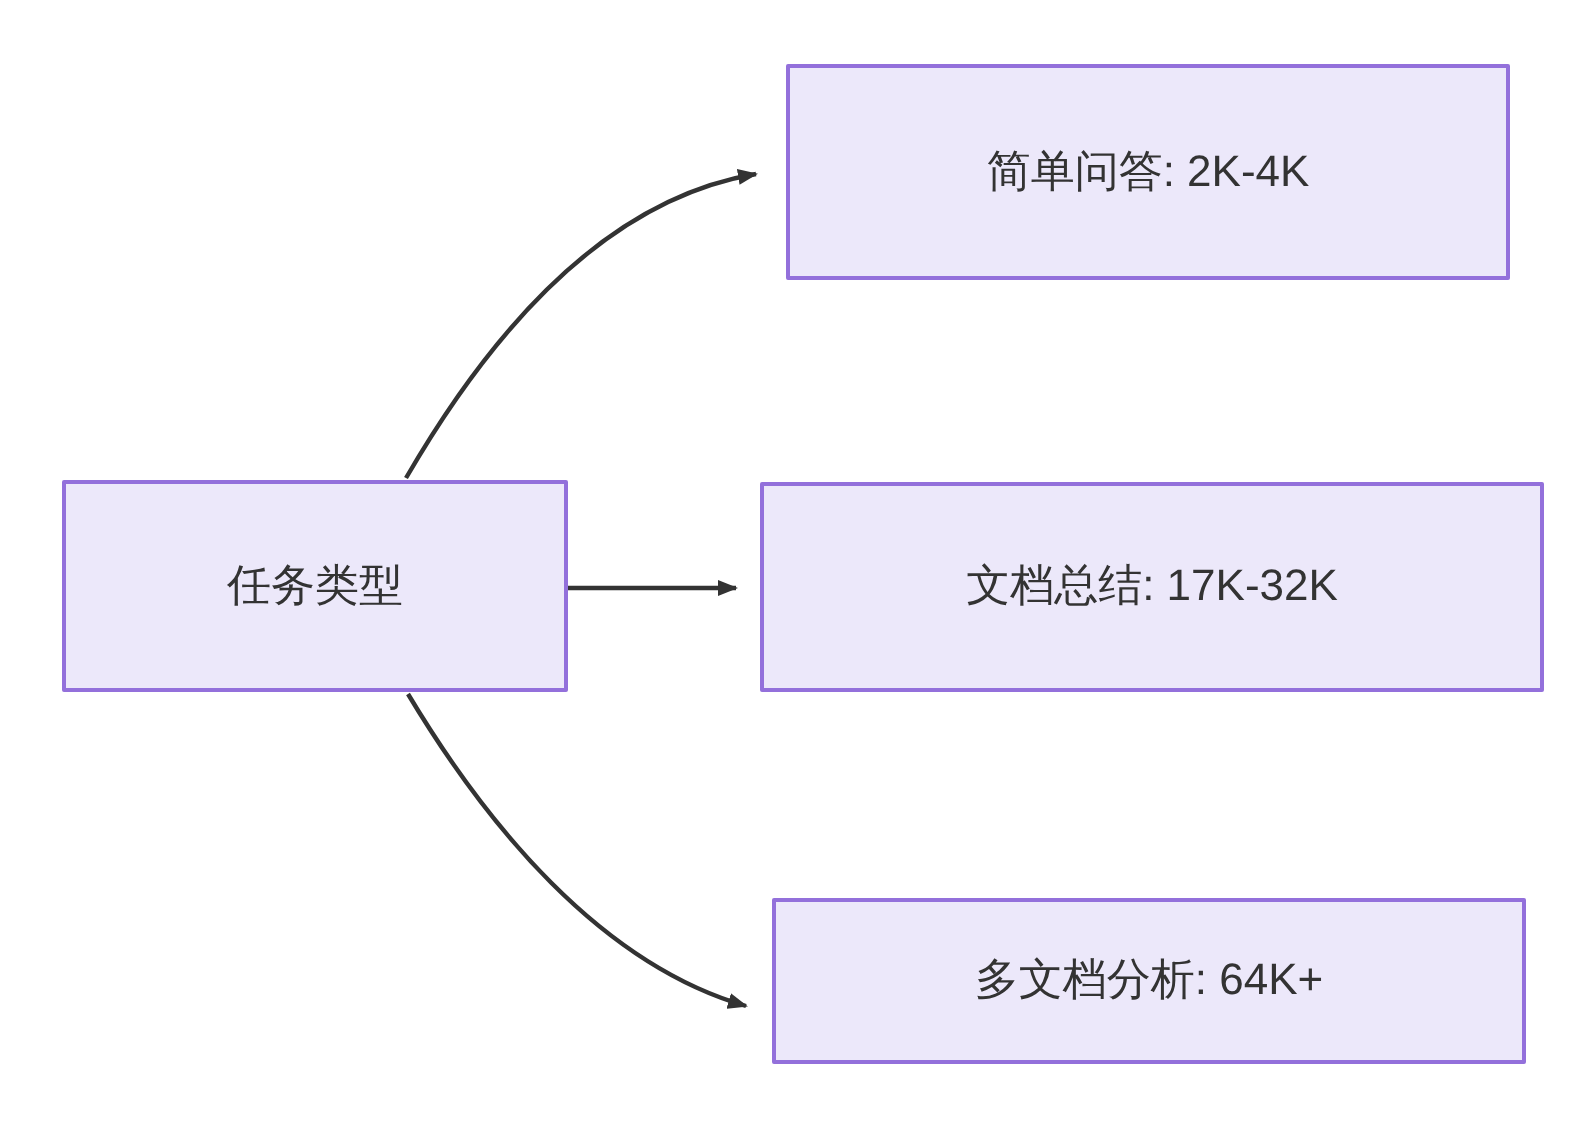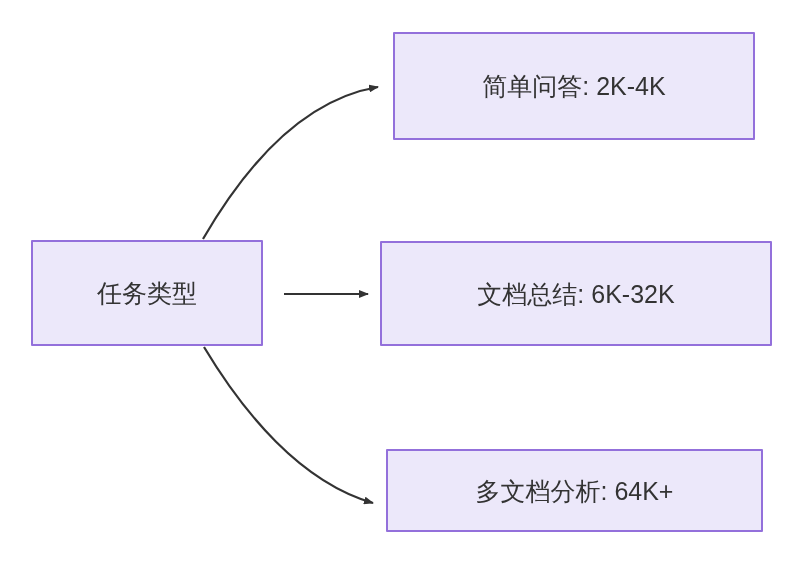--- a/index.html
+++ b/index.html
@@ -34,32 +34,32 @@
     background: #ece8fa;
     border: 2px solid #9370db;
     border-radius: 1px;
     display: flex;
     align-items: center;
     justify-content: center;
     cursor: default;
   }
   .node-label {
     color: #333333;
-    font-size: 25px;
+    font-size: 22px;
     line-height: 1.2;
     font-weight: 400;
     letter-spacing: 0px;
     white-space: nowrap;
     text-align: center;
   }
   
   #node-source {
     left: 31px;
     top: 240px;
-    width: 232px;
+    width: 253px;
     height: 106px;
   }
   #node-simple-qa {
     left: 393px;
     top: 32px;
     width: 362px;
     height: 108px;
   }
   #node-doc-summary {
     left: 380px;
@@ -95,20 +95,20 @@
 
   <div class="node" id="node-source">
     <span class="node-label">任务类型</span>
   </div>
 
   <div class="node" id="node-simple-qa">
     <span class="node-label">简单问答: 2K-4K</span>
   </div>
 
   <div class="node" id="node-doc-summary">
-    <span class="node-label">文档总结: 6K-32K</span>
+    <span class="node-label">文档总结: 17K-32K</span>
   </div>
 
   <div class="node" id="node-multi-doc">
     <span class="node-label">多文档分析: 64K+</span>
   </div>
 
 </div>
 
 </body></html>

